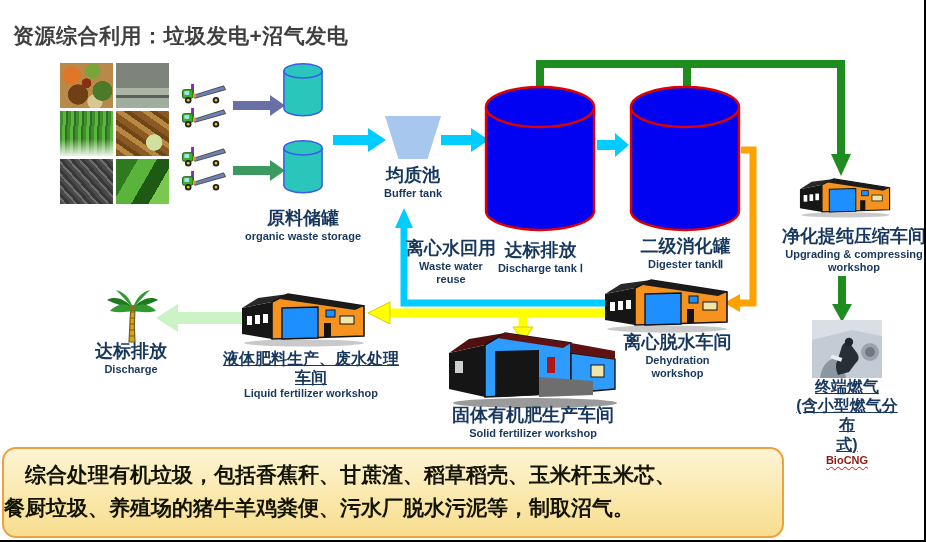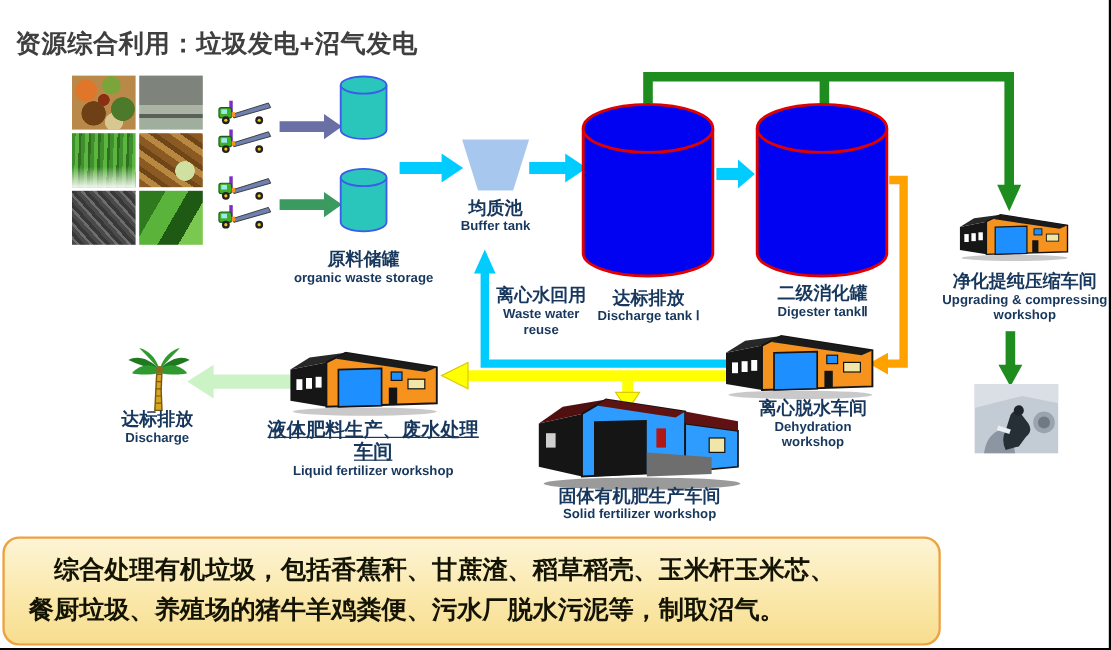--- a/index.html
+++ b/index.html
@@ -2,21 +2,21 @@
 <html><head>
 <meta charset="utf-8">
 <style>
   html,body{margin:0;padding:0;background:#fff;}
   #stage{position:relative;width:926px;height:542px;background:#fff;overflow:hidden;
          border-right:2px solid #000;border-bottom:2px solid #000;box-sizing:border-box;
          font-family:"Liberation Sans",sans-serif;}
   .abs{position:absolute;}
   #title{left:13px;top:10px;font-size:21px;font-weight:bold;color:#3F3F3F;letter-spacing:.5px;margin-top:12px;}
   .lbl{position:absolute;text-align:center;color:#17375D;font-weight:bold;line-height:1.2;}
-  .lbl .zh{font-size:15px;}
+  .lbl .zh{font-size:18px;}
   .lbl .zh-sm{font-size:16px;text-decoration:underline;}
   .lbl .en{font-size:11px;}
   .lbl .red{color:#8B1A12;text-decoration:underline wavy #E01010 1px;text-underline-offset:2px;}
   
   #photo-grid{left:60px;top:63px;display:grid;grid-template-columns:53px 53px;grid-auto-rows:45px;gap:3px;}
   .tile{width:53px;height:45px;}
   .t-food{background-color:#b9894a;background-image:
      radial-gradient(circle at 22% 28%,#e0762a 0 17%,transparent 18%),
      radial-gradient(circle at 62% 18%,#7aa53a 0 15%,transparent 16%),
      radial-gradient(circle at 80% 62%,#4c7a2a 0 19%,transparent 20%),
@@ -26,21 +26,21 @@
   .t-barn{background:linear-gradient(180deg,#7e837c 0 55%,#aab3a4 55% 72%,#5a6058 72% 78%,#9fae9d 78% 100%);}
   .t-grass{background:linear-gradient(180deg,rgba(255,255,255,0) 0 62%,#eef5ea 100%),
      repeating-linear-gradient(92deg,#3f8f2f 0 3px,#5cb53f 3px 6px,#2f701f 6px 8px);}
   .t-chips{background:radial-gradient(circle at 72% 70%,#cfe0a0 0 16%,transparent 17%),
      repeating-linear-gradient(35deg,#8a5a22 0 6px,#b98840 6px 11px,#6f4618 11px 15px);}
   .t-sludge{background:repeating-linear-gradient(48deg,#4a4a4a 0 3px,#6d6d6d 3px 5px,#383838 5px 8px);}
   .t-banana{background:linear-gradient(120deg,#2f7a1f 0 28%,#5ab33a 28% 52%,#1f5a14 52% 74%,#7ac84f 74% 100%);}
   
   #note{left:2px;top:447px;width:782px;height:91px;box-sizing:border-box;
         background:linear-gradient(180deg,#FDF4D5 0%,#FAE7A8 60%,#F7DD8F 100%);
-        border:2px solid #ECA23E;border-radius:14px;padding:10px 16px 0 20px;
+        border:2px solid #ECA23E;border-radius:14px;padding:10px 16px 0 0;
         font-family:"Liberation Serif",serif;font-weight:bold;color:#141404;
         font-size:21px;line-height:1.55;}
   svg{display:block;}
 </style>
 </head>
 <body>
 
 <div id="stage">
 
   <div class="abs" id="title">资源综合利用：垃圾发电+沼气发电</div>
@@ -269,20 +269,26 @@
     <div class="zh">二级消化罐</div>
     <div class="en">Digester tankⅡ</div>
   </div>
 
   <div class="lbl" style="left:782px;top:226px;width:144px">
     <div class="zh">净化提纯压缩车间</div>
     <div class="en">Upgrading &amp; compressing</div>
     <div class="en">workshop</div>
   </div>
 
+  <div class="lbl" style="left:793px;top:377px;width:108px">
+    <div class="zh-sm">终端燃气</div>
+    <div class="zh-sm">(含小型燃气分布</div>
+    <div class="zh-sm">式)</div>
+    <div class="en red">BioCNG</div>
+  </div>
 
   <div class="lbl" style="left:615px;top:332px;width:125px">
     <div class="zh">离心脱水车间</div>
     <div class="en">Dehydration</div>
     <div class="en">workshop</div>
   </div>
 
   <div class="lbl" style="left:218px;top:349px;width:186px">
     <div class="zh-sm">液体肥料生产、废水处理车间</div>
     <div class="en">Liquid fertilizer workshop</div>

